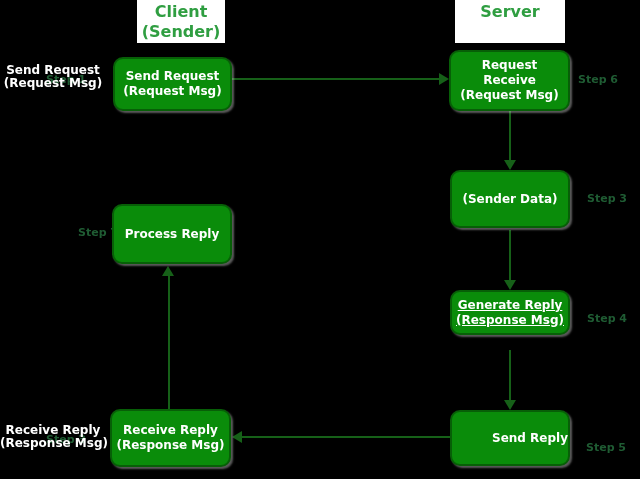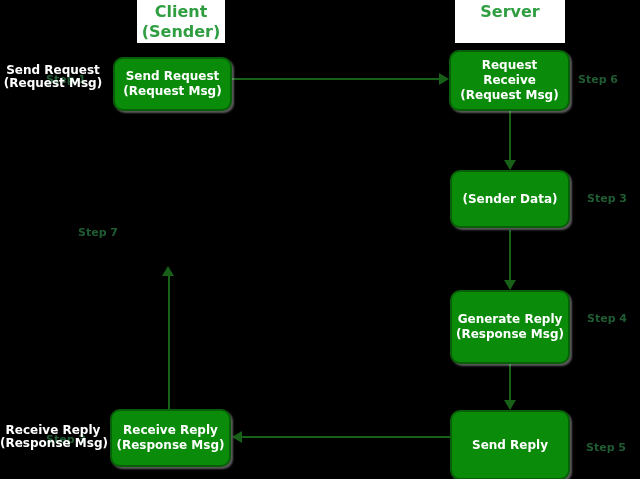--- a/index.html
+++ b/index.html
@@ -75,38 +75,41 @@
     <div>(Sender)</div>
   </div>
   <div class="hdr" style="left:455px; top:0; width:110px; height:43px;text-align:center;">
     <div>Server</div>
   </div>
 
   <div class="box" style="left:113px; top:57px; width:119px; height:54px;">
     <div>Send Request</div>
     <div>(Request Msg)</div>
   </div>
+  <div class="box" style="left:112px; top:204px; width:120px; height:60px;">
+    <div>Process Reply</div>
+  </div>
   <div class="box" style="left:110px; top:409px; width:121px; height:58px;">
     <div>Receive Reply</div>
     <div>(Response Msg)</div>
   </div>
 
   <div class="box" style="left:449px; top:50px; width:121px; height:61px;">
     <div>Request</div>
     <div>Receive</div>
     <div>(Request Msg)</div>
   </div>
   <div class="box" style="left:450px; top:170px; width:120px; height:58px;">
     <div>(Sender Data)</div>
   </div>
-  <div class="box" style="left:450px; top:290px; width:120px; height:74px;">
+  <div class="box" style="left:450px; top:290px; width:120px; height:45px;text-decoration:underline;">
     <div>Generate Reply</div>
     <div>(Response Msg)</div>
   </div>
-  <div class="box" style="left:450px; top:410px; width:120px; height:70px;">
+  <div class="box" style="left:450px; top:410px; width:120px; height:56px;align-items:flex-end;">
     <div>Send Reply</div>
   </div>
 
   <div class="step" style="left:46px; top:73px;">Step 1</div>
   <div class="slabel" style="left:0; top:64px; width:106px;">
     <div>Send Request</div>
     <div>(Request Msg)</div>
   </div>
 
   <div class="step" style="left:46px; top:433px;">Step 3</div>

